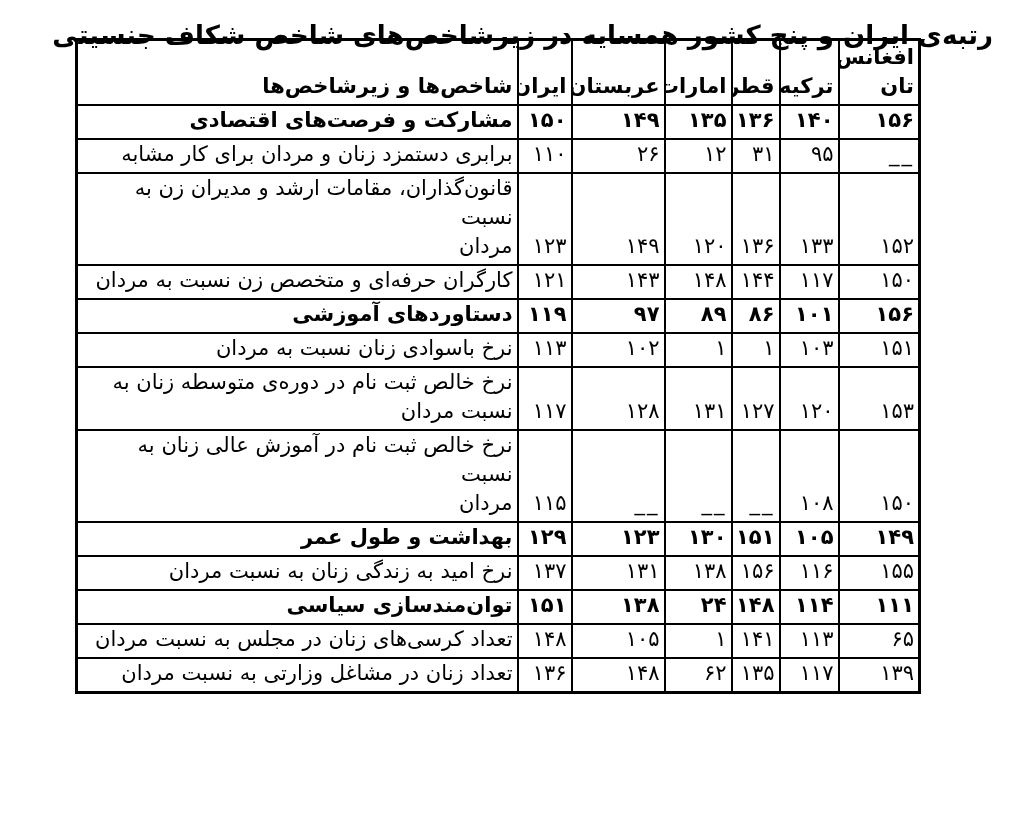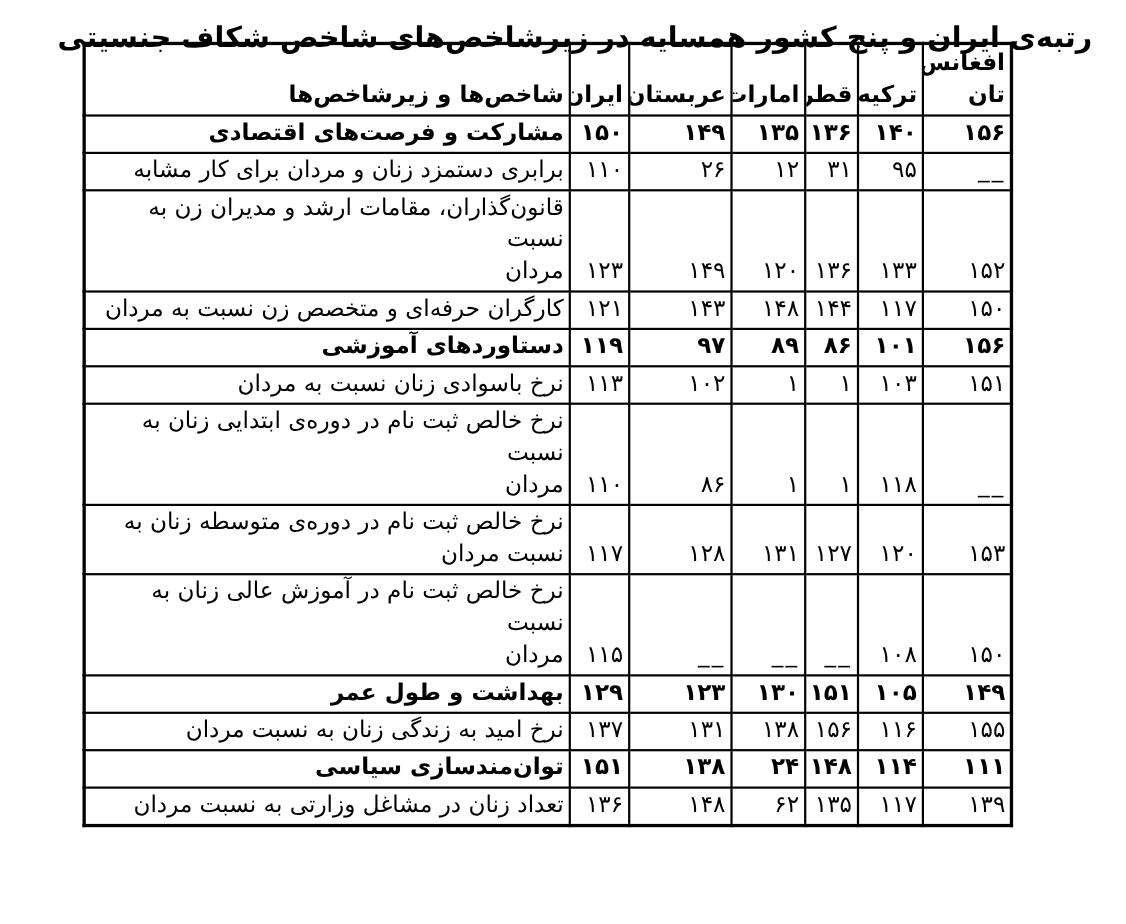--- a/index.html
+++ b/index.html
@@ -112,30 +112,20 @@
       <tr class="single">
         <td class="label">نرخ باسوادی زنان نسبت به مردان</td>
         <td class="num">۱۱۳</td>
         <td class="num">۱۰۲</td>
         <td class="num">۱</td>
         <td class="num">۱</td>
         <td class="num">۱۰۳</td>
         <td class="num">۱۵۱</td>
       </tr>
       <tr class="tall">
-        <td class="label">نرخ خالص ثبت نام در دوره‌ی ابتدایی زنان به نسبت
-مردان</td>
-        <td class="num">۱۱۰</td>
-        <td class="num">۸۶</td>
-        <td class="num">۱</td>
-        <td class="num">۱</td>
-        <td class="num">۱۱۸</td>
-        <td class="num">__</td>
-      </tr>
-      <tr class="tall">
         <td class="label">نرخ خالص ثبت نام در دوره‌ی متوسطه زنان به
 نسبت مردان</td>
         <td class="num">۱۱۷</td>
         <td class="num">۱۲۸</td>
         <td class="num">۱۳۱</td>
         <td class="num">۱۲۷</td>
         <td class="num">۱۲۰</td>
         <td class="num">۱۵۳</td>
       </tr>
       <tr class="tall">
@@ -169,20 +159,29 @@
       <tr class="single category">
         <td class="label">توان‌مندسازی سیاسی</td>
         <td class="num">۱۵۱</td>
         <td class="num">۱۳۸</td>
         <td class="num">۲۴</td>
         <td class="num">۱۴۸</td>
         <td class="num">۱۱۴</td>
         <td class="num">۱۱۱</td>
       </tr>
       <tr class="single">
+        <td class="label">تعداد کرسی‌های زنان در مجلس به نسبت مردان</td>
+        <td class="num">۱۴۸</td>
+        <td class="num">۱۰۵</td>
+        <td class="num">۱</td>
+        <td class="num">۱۴۱</td>
+        <td class="num">۱۱۳</td>
+        <td class="num">۶۵</td>
+      </tr>
+      <tr class="single">
         <td class="label">تعداد زنان در مشاغل وزارتی به نسبت مردان</td>
         <td class="num">۱۳۶</td>
         <td class="num">۱۴۸</td>
         <td class="num">۶۲</td>
         <td class="num">۱۳۵</td>
         <td class="num">۱۱۷</td>
         <td class="num">۱۳۹</td>
       </tr>
     </tbody>
 </table>

